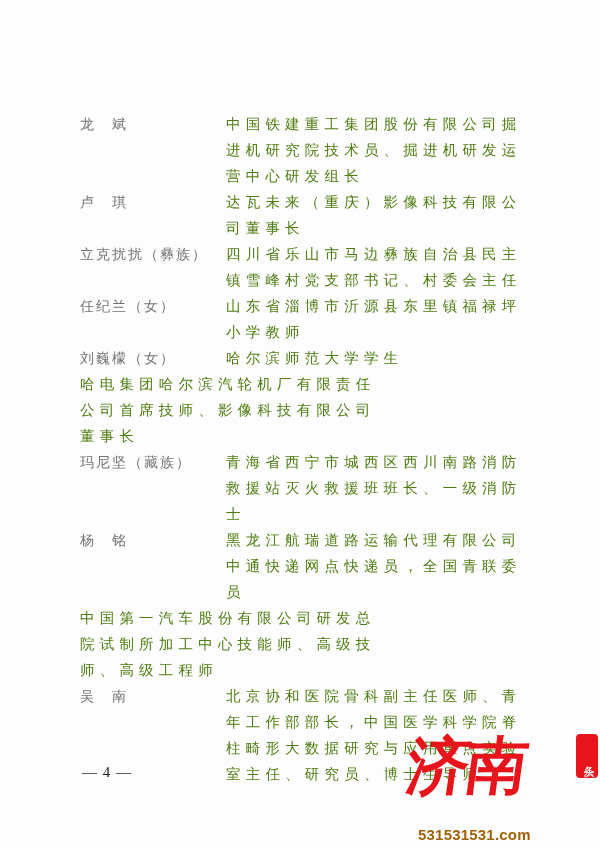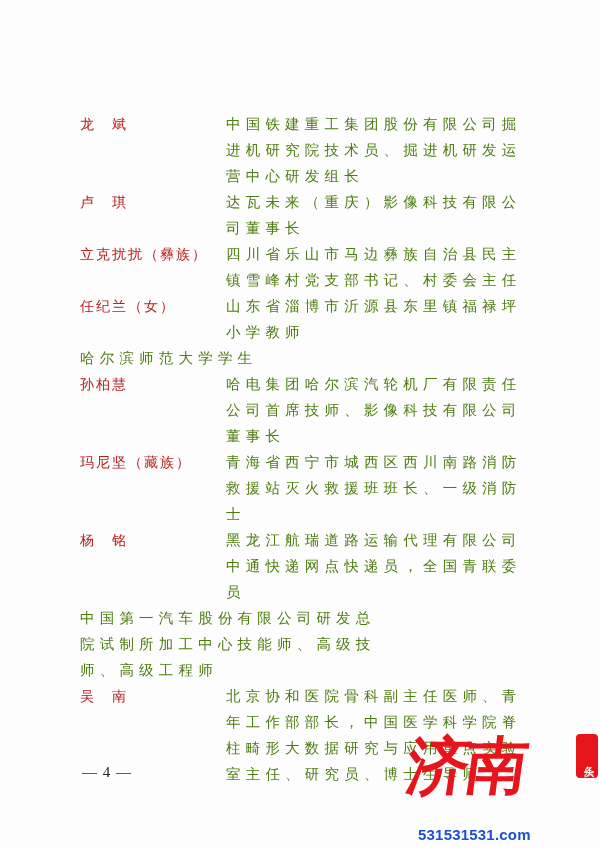--- a/index.html
+++ b/index.html
@@ -31,21 +31,21 @@
       display: flex;
       align-items: flex-start;
     }
     .name {
       width: 146px;
       flex: 0 0 146px;
       font-size: 14px;
       line-height: 26px;
       letter-spacing: 2px;
       white-space: nowrap;
-      color: #b91c1c;
+      color: #737373;
     }
     .pos {
       width: 300px;
       font-size: 14.5px;
       line-height: 26px;
       letter-spacing: 5.2px;
       color: #4d7c0f;
       word-break: break-all;
     }
     .footer-page {
@@ -93,21 +93,21 @@
       padding-top: 2px;
       box-sizing: border-box;
     }
     .wm-url {
       position: absolute;
       left: 10px;
       top: 96px;
       font-family: "Liberation Sans", sans-serif;
       font-weight: bold;
       font-size: 15px;
-      color: #1d4ed8;
+      color: #a16207;
       letter-spacing: 0.2px;
     }
   </style>
 </head>
 <body>
 
 <div class="page">
 
   <div class="list">
     <div class="entry">
@@ -120,24 +120,24 @@
     </div>
     <div class="entry">
       <div class="name">立克扰扰（彝族）</div>
       <div class="pos">四川省乐山市马边彝族自治县民主镇雪峰村党支部书记、村委会主任</div>
     </div>
     <div class="entry">
       <div class="name">任纪兰（女）</div>
       <div class="pos">山东省淄博市沂源县东里镇福禄坪小学教师</div>
     </div>
     <div class="entry">
+      <div class="name">刘巍檬（女）</div>
       <div class="pos">哈尔滨师范大学学生</div>
     </div>
     <div class="entry">
-      <div class="name">孙柏慧</div>
       <div class="pos">哈电集团哈尔滨汽轮机厂有限责任公司首席技师、影像科技有限公司董事长</div>
     </div>
     <div class="entry">
       <div class="name">玛尼坚（藏族）</div>
       <div class="pos">青海省西宁市城西区西川南路消防救援站灭火救援班班长、一级消防士</div>
     </div>
     <div class="entry">
       <div class="name">杨　铭</div>
       <div class="pos">黑龙江航瑞道路运输代理有限公司中通快递网点快递员，全国青联委员</div>
     </div>

